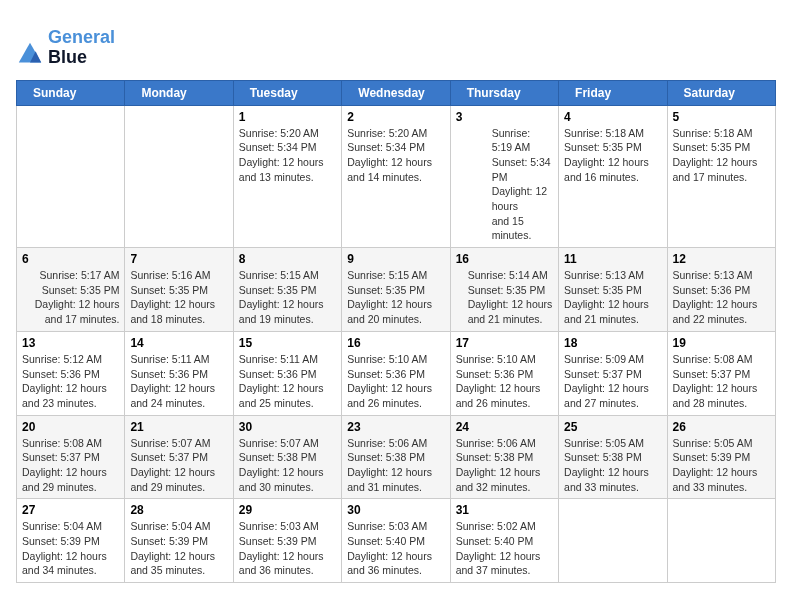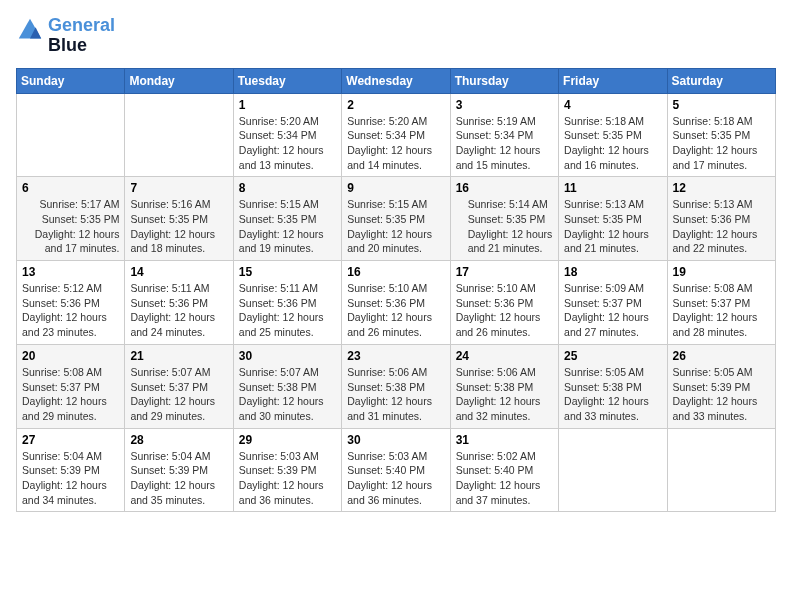--- a/index.html
+++ b/index.html
@@ -11,22 +11,23 @@
       padding: 16px;
     }
     .header {
       display: flex;
       justify-content: space-between;
       align-items: flex-start;
       margin-bottom: 12px;
     }
     .logo {
       display: flex;
-      align-items: flex-start;
+      align-items: flex-end;
       gap: 4px;
+      margin-top: 12px;
     }
     .logo-text {
       font-size: 18px;
       font-weight: bold;
       color: #1a1a2e;
       line-height: 1.1;
     }
     .logo-text span {
       color: #4a90d9;
     }
@@ -47,21 +48,21 @@
       color: #444;
     }
     .calendar-table {
       width: 100%;
       border-collapse: collapse;
       font-size: 10.5px;
     }
     .calendar-table th {
       background: #3a78c9;
       color: #fff;
-      padding: 5px 4px;
+      padding: 5px 16px;
       text-align: left;
       font-size: 12px;
       font-weight: bold;
       border: 1px solid #2a60a9;
     }
     .calendar-table td {
       border: 1px solid #ccc;
       padding: 4px 5px;
       vertical-align: top;
       width: 108px;
@@ -130,21 +131,21 @@
         </td>
         <td>
           <span class="day-num">2</span>
           <div class="day-info" style="white-space: pre-line;">Sunrise: 5:20 AM
 Sunset: 5:34 PM
 Daylight: 12 hours
 and 14 minutes.</div>
         </td>
         <td>
           <span class="day-num">3</span>
-          <div class="day-info" style="white-space: pre-line;">Sunrise: 5:19 AM
+          <div class="day-info" style="white-space: pre-line; margin-left: 36px;">Sunrise: 5:19 AM
 Sunset: 5:34 PM
 Daylight: 12 hours
 and 15 minutes.</div>
         </td>
         <td>
           <span class="day-num">4</span>
           <div class="day-info" style="white-space: pre-line;">Sunrise: 5:18 AM
 Sunset: 5:35 PM
 Daylight: 12 hours
 and 16 minutes.</div>

